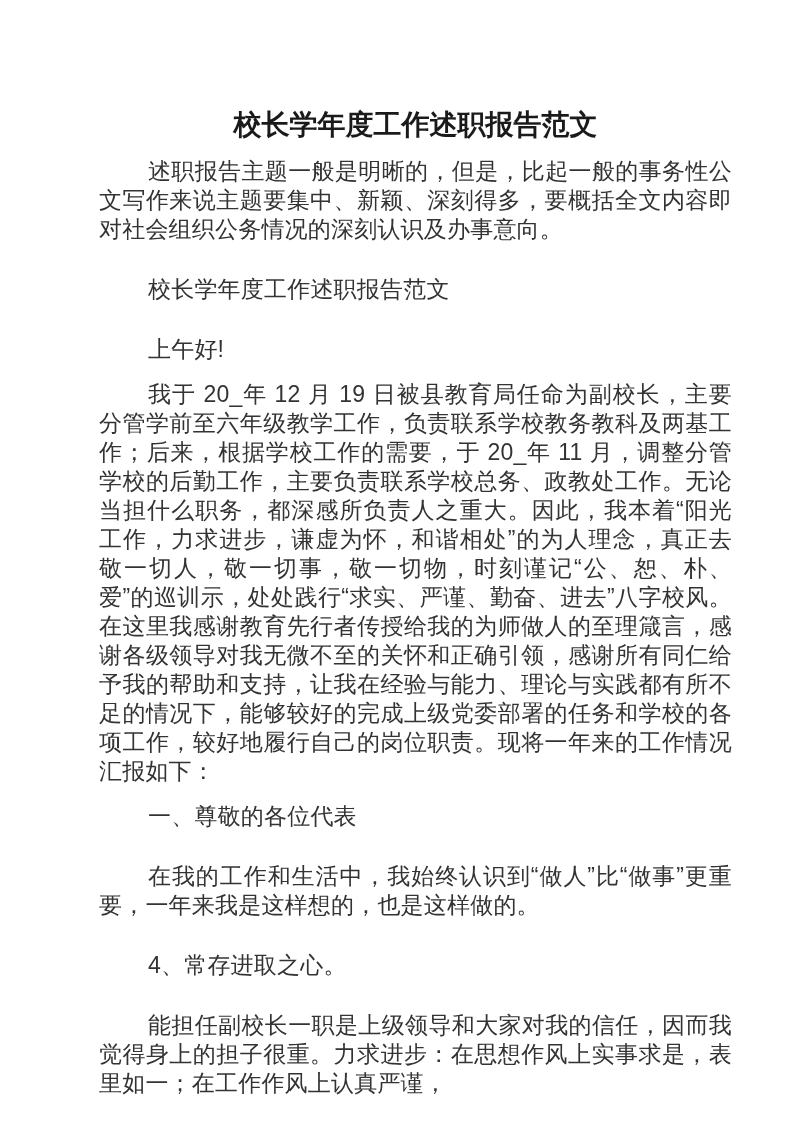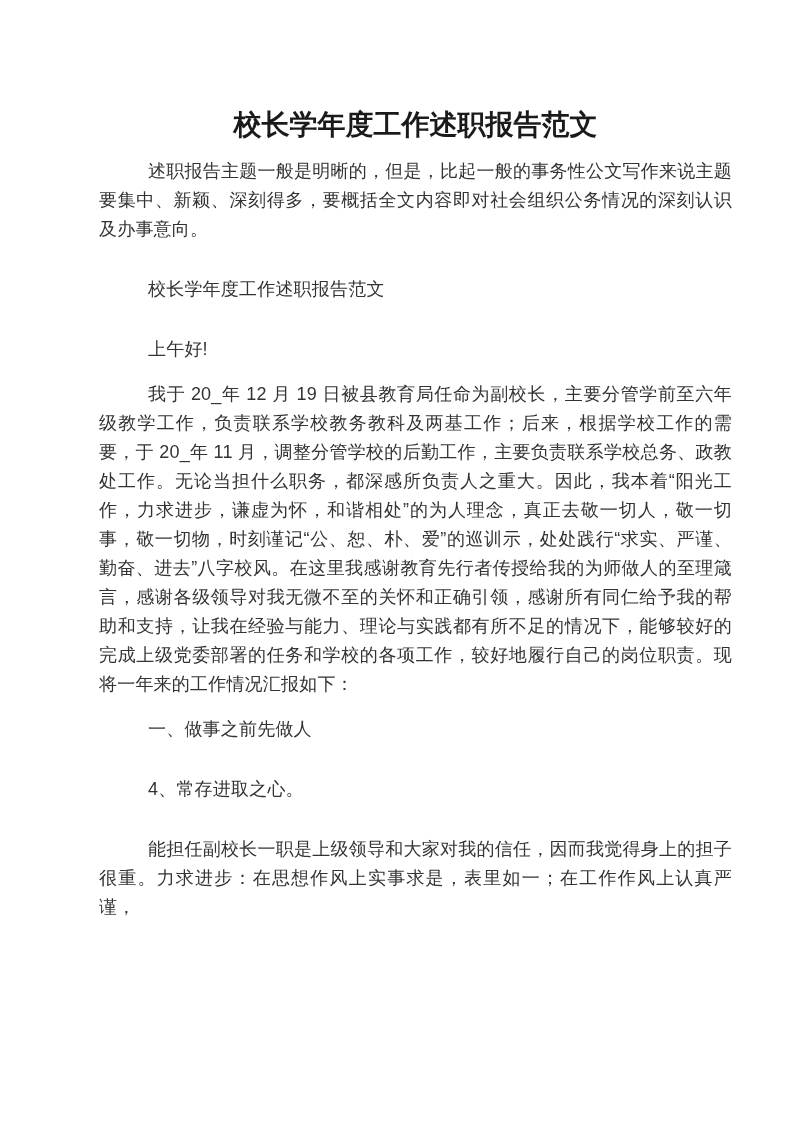--- a/index.html
+++ b/index.html
@@ -22,21 +22,21 @@
   }
   .doc-title {
     font-size: 28px;
     font-weight: 700;
     color: #1a1a1a;
     text-align: center;
     line-height: 42px;
     margin: 0;
   }
   .para {
-    font-size: 18px;
+    font-size: 23px;
     line-height: 29px;
     color: #333333;
     text-indent: 49px;
     margin: 0;
     text-align: justify;
     letter-spacing: 0.2px;
   }
   .gap-title { margin-top: 11px; }
   .gap-normal { margin-top: 31px; }
   .gap-small  { margin-top: 16px;  }
@@ -49,19 +49,20 @@
 
   <p class="para gap-title">述职报告主题一般是明晰的，但是，比起一般的事务性公文写作来说主题要集中、新颖、深刻得多，要概括全文内容即对社会组织公务情况的深刻认识及办事意向。</p>
 
   <p class="para gap-normal">校长学年度工作述职报告范文</p>
 
 
   <p class="para gap-normal">上午好!</p>
 
   <p class="para gap-small">我于 20_年 12 月 19 日被县教育局任命为副校长，主要分管学前至六年级教学工作，负责联系学校教务教科及两基工作；后来，根据学校工作的需要，于 20_年 11 月，调整分管学校的后勤工作，主要负责联系学校总务、政教处工作。无论当担什么职务，都深感所负责人之重大。因此，我本着“阳光工作，力求进步，谦虚为怀，和谐相处”的为人理念，真正去敬一切人，敬一切事，敬一切物，时刻谨记“公、恕、朴、爱”的巡训示，处处践行“求实、严谨、勤奋、进去”八字校风。在这里我感谢教育先行者传授给我的为师做人的至理箴言，感谢各级领导对我无微不至的关怀和正确引领，感谢所有同仁给予我的帮助和支持，让我在经验与能力、理论与实践都有所不足的情况下，能够较好的完成上级党委部署的任务和学校的各项工作，较好地履行自己的岗位职责。现将一年来的工作情况汇报如下：</p>
 
-  <p class="para gap-small">一、做事之前先做人</p>
+  <p class="para gap-small">一、尊敬的各位代表</p>
 
+  <p class="para gap-normal">在我的工作和生活中，我始终认识到“做人”比“做事”更重要，一年来我是这样想的，也是这样做的。</p>
 
   <p class="para gap-normal">4、常存进取之心。</p>
 
   <p class="para gap-normal">能担任副校长一职是上级领导和大家对我的信任，因而我觉得身上的担子很重。力求进步：在思想作风上实事求是，表里如一；在工作作风上认真严谨，</p>
 </div>
 
 </body></html>

